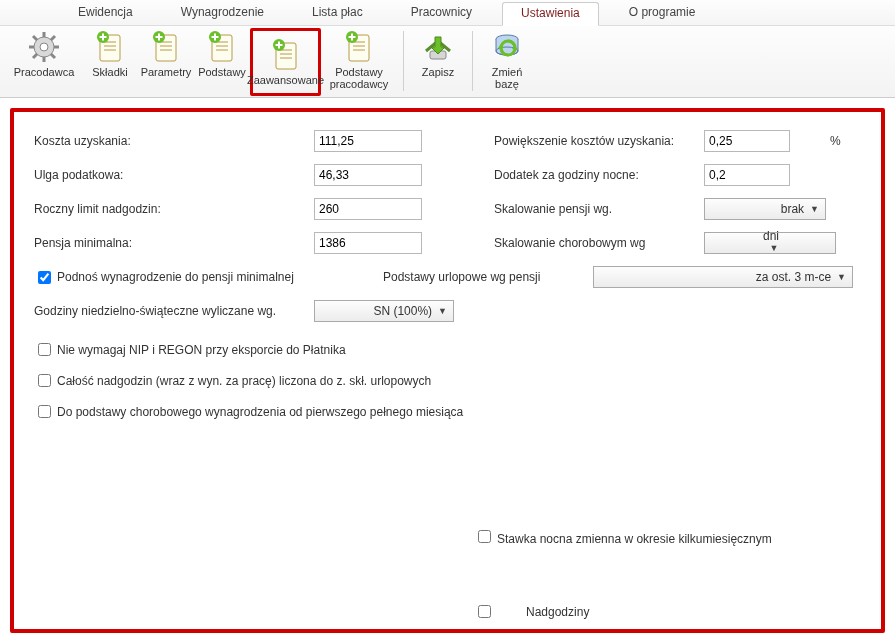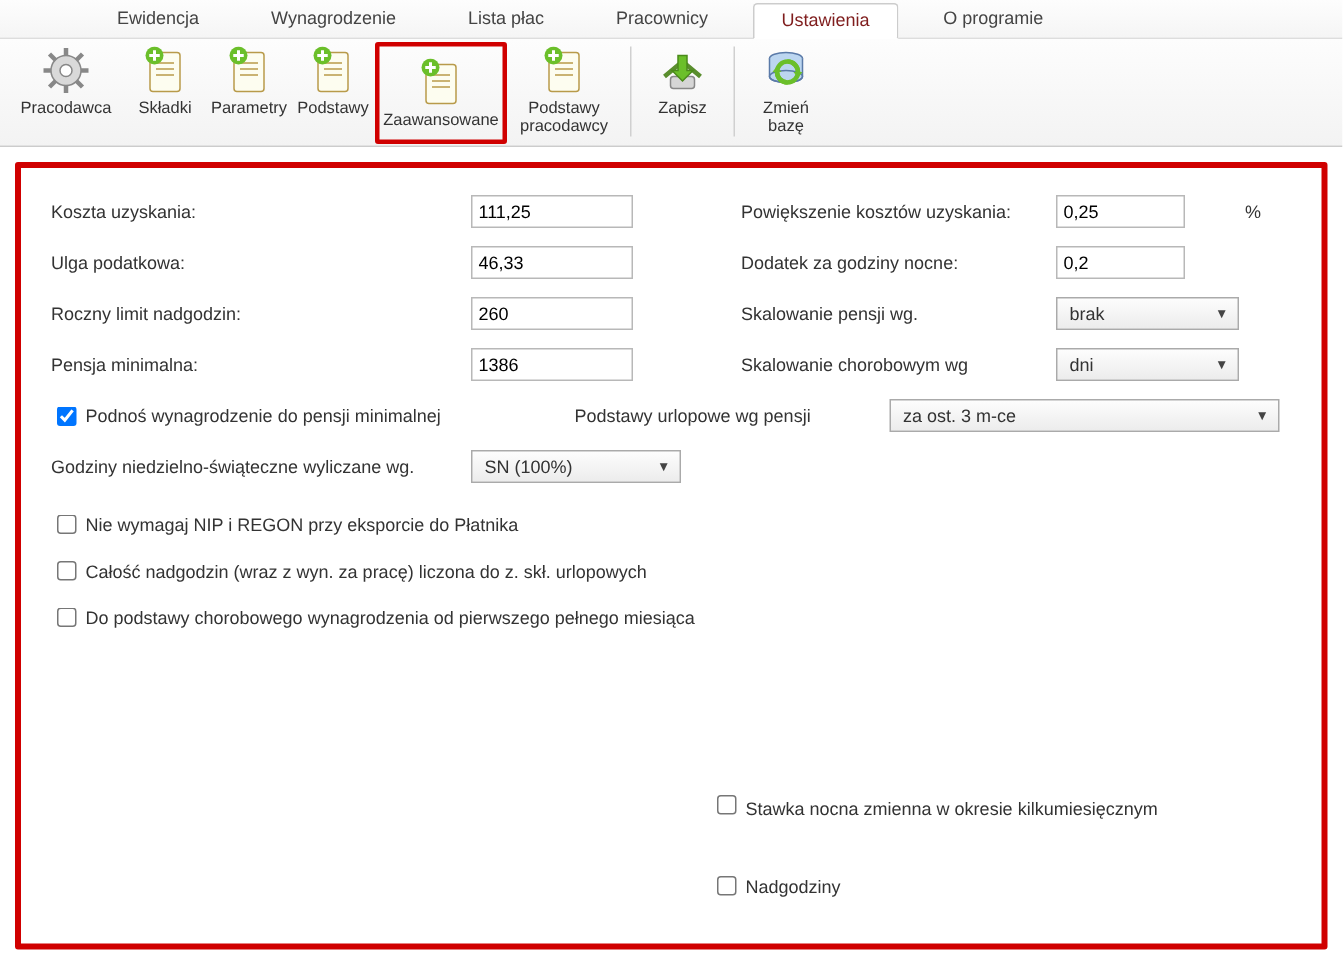--- a/index.html
+++ b/index.html
@@ -51,21 +51,21 @@
     font-size: 11px;
     text-align: center;
     color: #333;
     cursor: default;
   }
   .tool-btn.wide { width: 76px; }
   .tool-btn.highlight {
     border: 3px solid #d00000;
     border-radius: 2px;
     padding: 0;
-    width: 88px;
+    width: 71px;
     height: 68px;
   }
   .tool-btn .icon-box {
     width: 34px; height: 34px;
     margin-bottom: 2px;
     display:flex;align-items:center;justify-content:center;
   }
   .tool-sep {
     width:1px;background:#d0d0d0;height:60px;margin:3px 6px 0 6px;
   }
@@ -94,37 +94,37 @@
     background:#fff;
     font: inherit;
   }
   input.wide { width: 86px; }
   .pct { margin-left: 40px; }
   .select {
     height: 22px;
     border:1px solid #aaa;
     background: linear-gradient(#fdfdfd,#ececec);
     border-radius:0;
-    display:flex;align-items:center;justify-content:space-between;
+    display:flex;align-items:center;justify-content:flex-end;
     padding: 0 6px 0 8px;
     font:inherit;
     cursor:default;
   }
   .select.sm { width: 122px; }
-  .select.md { width: 122px; }
+  .select.md { width: 132px; flex-direction: column; }
   .select.lg { width: 260px; }
   .chev { font-size:9px;color:#444;margin-left:6px; }
   .cb-row { display:flex;align-items:center;margin-bottom:12px; }
   .cb-row input[type=checkbox]{ margin-right:6px; }
   .bottom-cb {
     position:absolute;
     left: 460px;
   }
   .bottom-cb.c1 { top: 415px; align-items: flex-end; }
-  .bottom-cb.c2 { top: 469px; }
+  .bottom-cb.c2 { top: 490px; gap: 29px; }
   svg { display:block; }
 </style>
 </head>
 <body>
 
 <div class="menubar">
   <div class="menu-item">Ewidencja</div>
   <div class="menu-item">Wynagrodzenie</div>
   <div class="menu-item">Lista płac</div>
   <div class="menu-item">Pracownicy</div>

